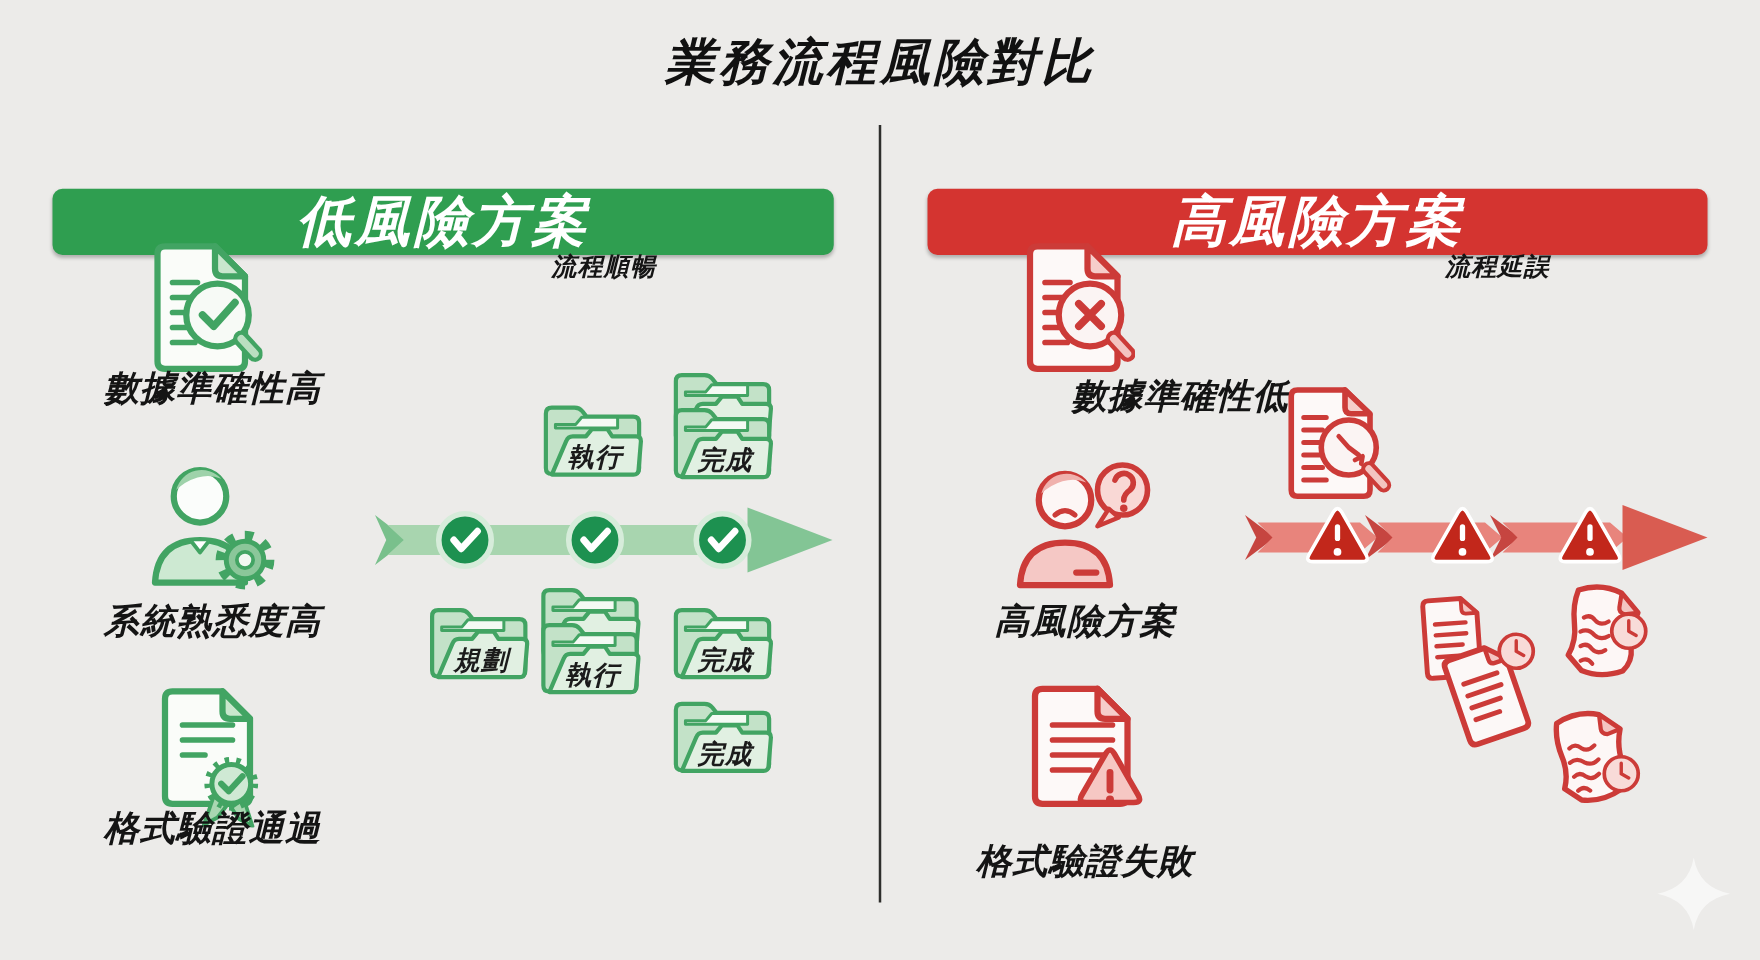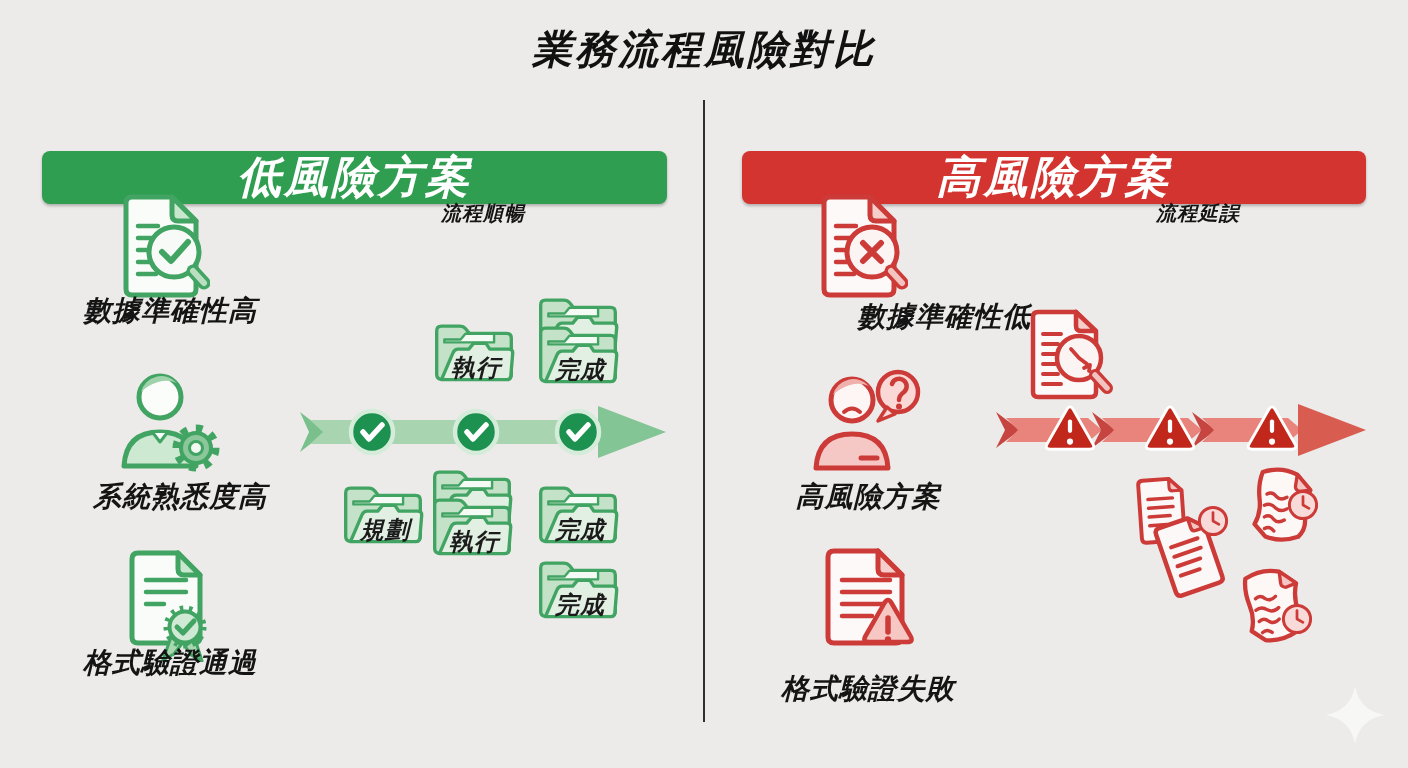--- a/index.html
+++ b/index.html
@@ -29,21 +29,21 @@
     font-size:28px;font-weight:700;color:#141414;letter-spacing:1px;white-space:nowrap;
   }
   .flow-label{
     position:absolute;transform:translateX(-50%);
     font-size:20px;font-weight:700;color:#141414;letter-spacing:1px;white-space:nowrap;
   }
   .folder{position:absolute;width:88px;height:70px;}
   .folder svg{position:absolute;left:0;top:0;}
   .folder .flabel{
     position:absolute;left:8px;right:4px;top:36px;text-align:center;
-    font-size:24px;font-weight:700;color:#1b1b1b;letter-spacing:1px;
+    font-size:21px;font-weight:700;color:#1b1b1b;letter-spacing:1px;
   }
   .folder-stack{position:absolute;}
   .sparkle{position:absolute;left:1326px;top:686px;opacity:0.6;}
 </style>
 </head>
 <body>
 
 <div id="canvas">
 
   <svg width="0" height="0" style="position:absolute" aria-hidden="true">
@@ -100,21 +100,21 @@
         <path d="M31 26 a21 21 0 0 1 36 -9 q-9 -4 -19 -1 q-10 3 -17 10 Z" fill="#9ed2aa"></path>
         <path d="M14 100 q2 -34 36 -34 q34 0 36 34 Z" fill="#cde9d2" stroke="#42a463" stroke-width="5" stroke-linejoin="round"></path>
         <path d="M43 67 l7 9 l7 -9" fill="#ffffff" stroke="#42a463" stroke-width="3" stroke-linejoin="round"></path>
         <g transform="translate(86,82)">
           <circle r="19" fill="none" stroke="#42a463" stroke-width="9" stroke-dasharray="6.5 8.3"></circle>
           <circle r="15" fill="#8bc79a" stroke="#42a463" stroke-width="4"></circle>
           <circle r="6.5" fill="#f2f8f2" stroke="#42a463" stroke-width="3"></circle>
         </g>
       </svg>
     </div>
-    <div class="factor-label" style="left:180px;top:478px;">系統熟悉度高</div>
+    <div class="factor-label" style="left:170px;top:478px;">系統熟悉度高</div>
 
     <div class="abs" style="left:124px;top:546px;">
       <svg width="92" height="116" viewBox="0 0 92 116">
         <path d="M14 7 h40 l22 22 v62 q0 6 -6 6 H14 q-6 0 -6 -6 V13 q0 -6 6 -6 Z" fill="#fafcf9" stroke="#42a463" stroke-width="5" stroke-linejoin="round"></path>
         <path d="M54 7 v16 q0 6 6 6 h16 Z" fill="#c9e7cd" stroke="#42a463" stroke-width="5" stroke-linejoin="round"></path>
         <path d="M22 34 h40 M22 46 h40 M22 58 h18" fill="none" stroke="#42a463" stroke-width="4.5" stroke-linecap="round"></path>
         <g transform="translate(61,81)">
           <path d="M-14 10 L-22 33 L-11 27 L-4 18 Z" fill="#a9d7b1" stroke="#42a463" stroke-width="3" stroke-linejoin="round"></path>
           <path d="M10 12 L17 34 L6 28 L0 19 Z" fill="#a9d7b1" stroke="#42a463" stroke-width="3" stroke-linejoin="round"></path>
           <circle r="19" fill="none" stroke="#42a463" stroke-width="5" stroke-dasharray="3.5 5.8"></circle>

